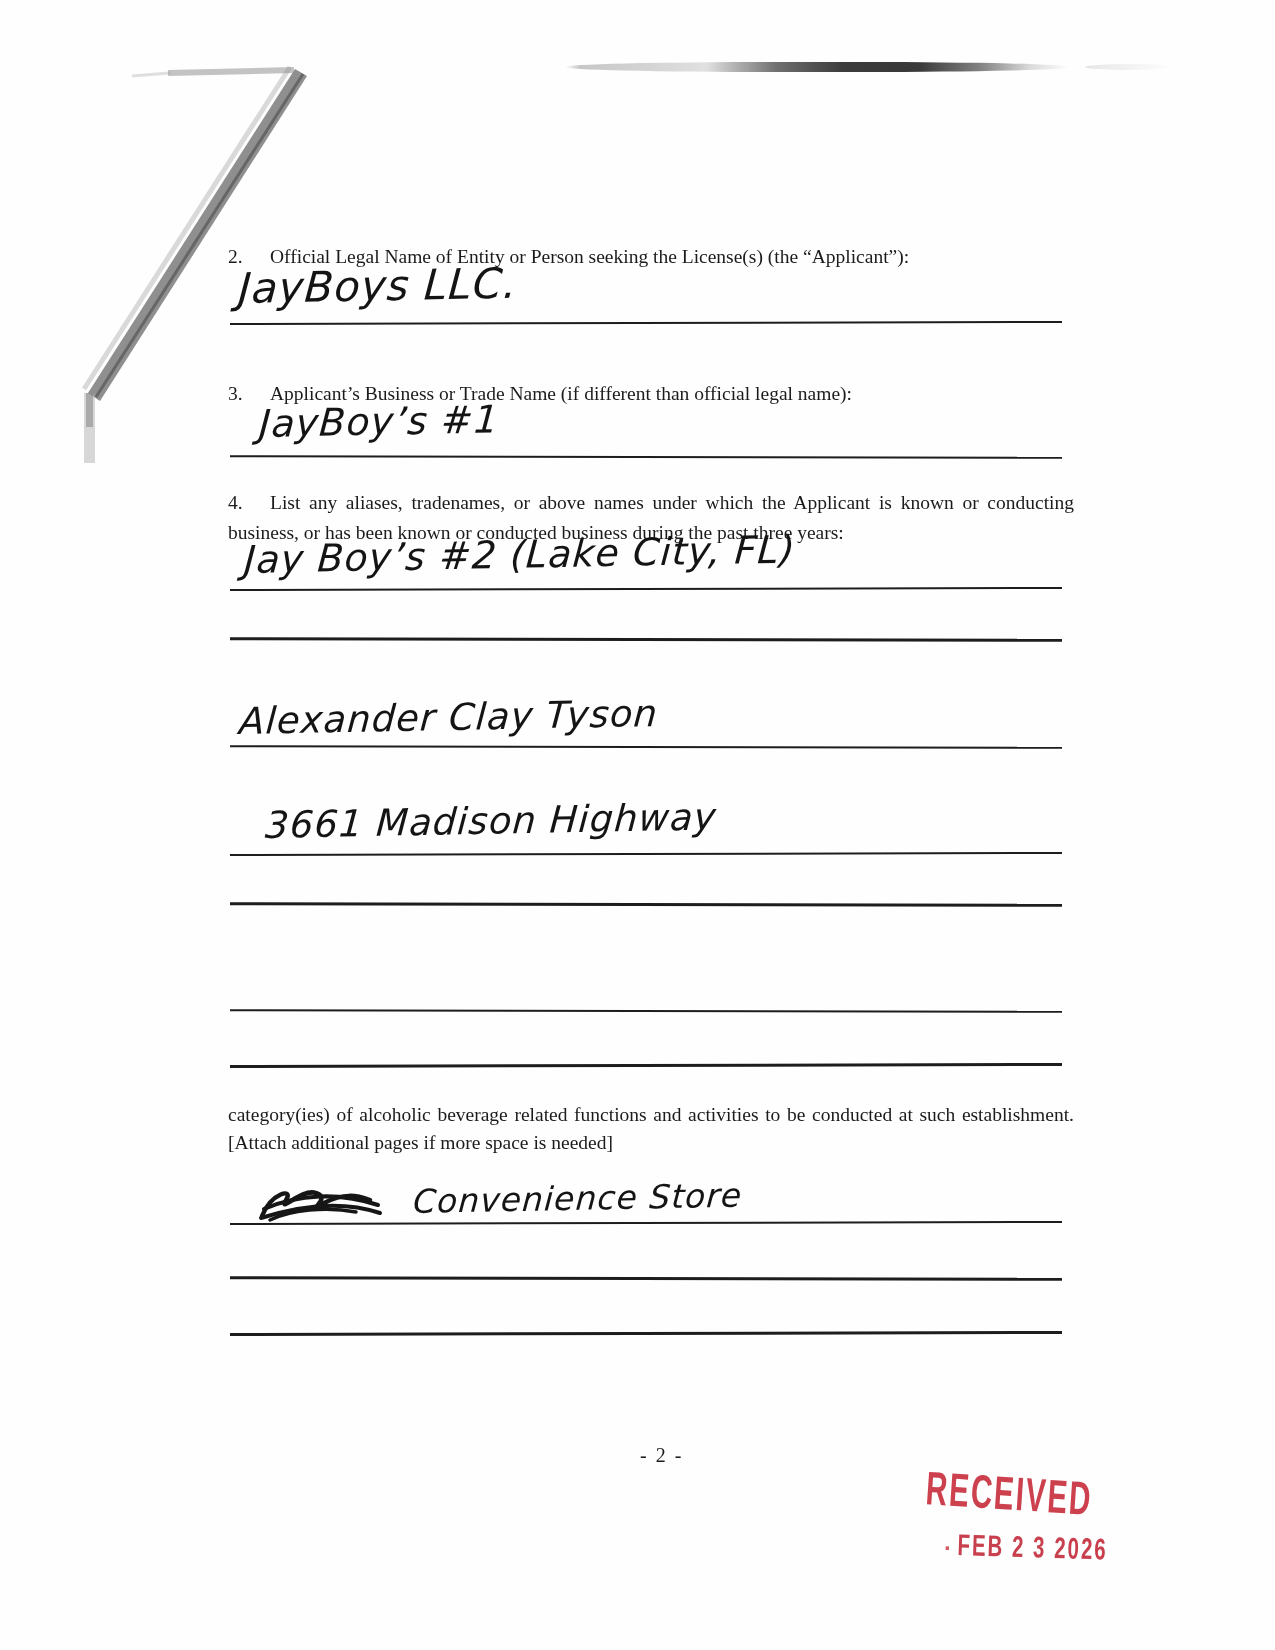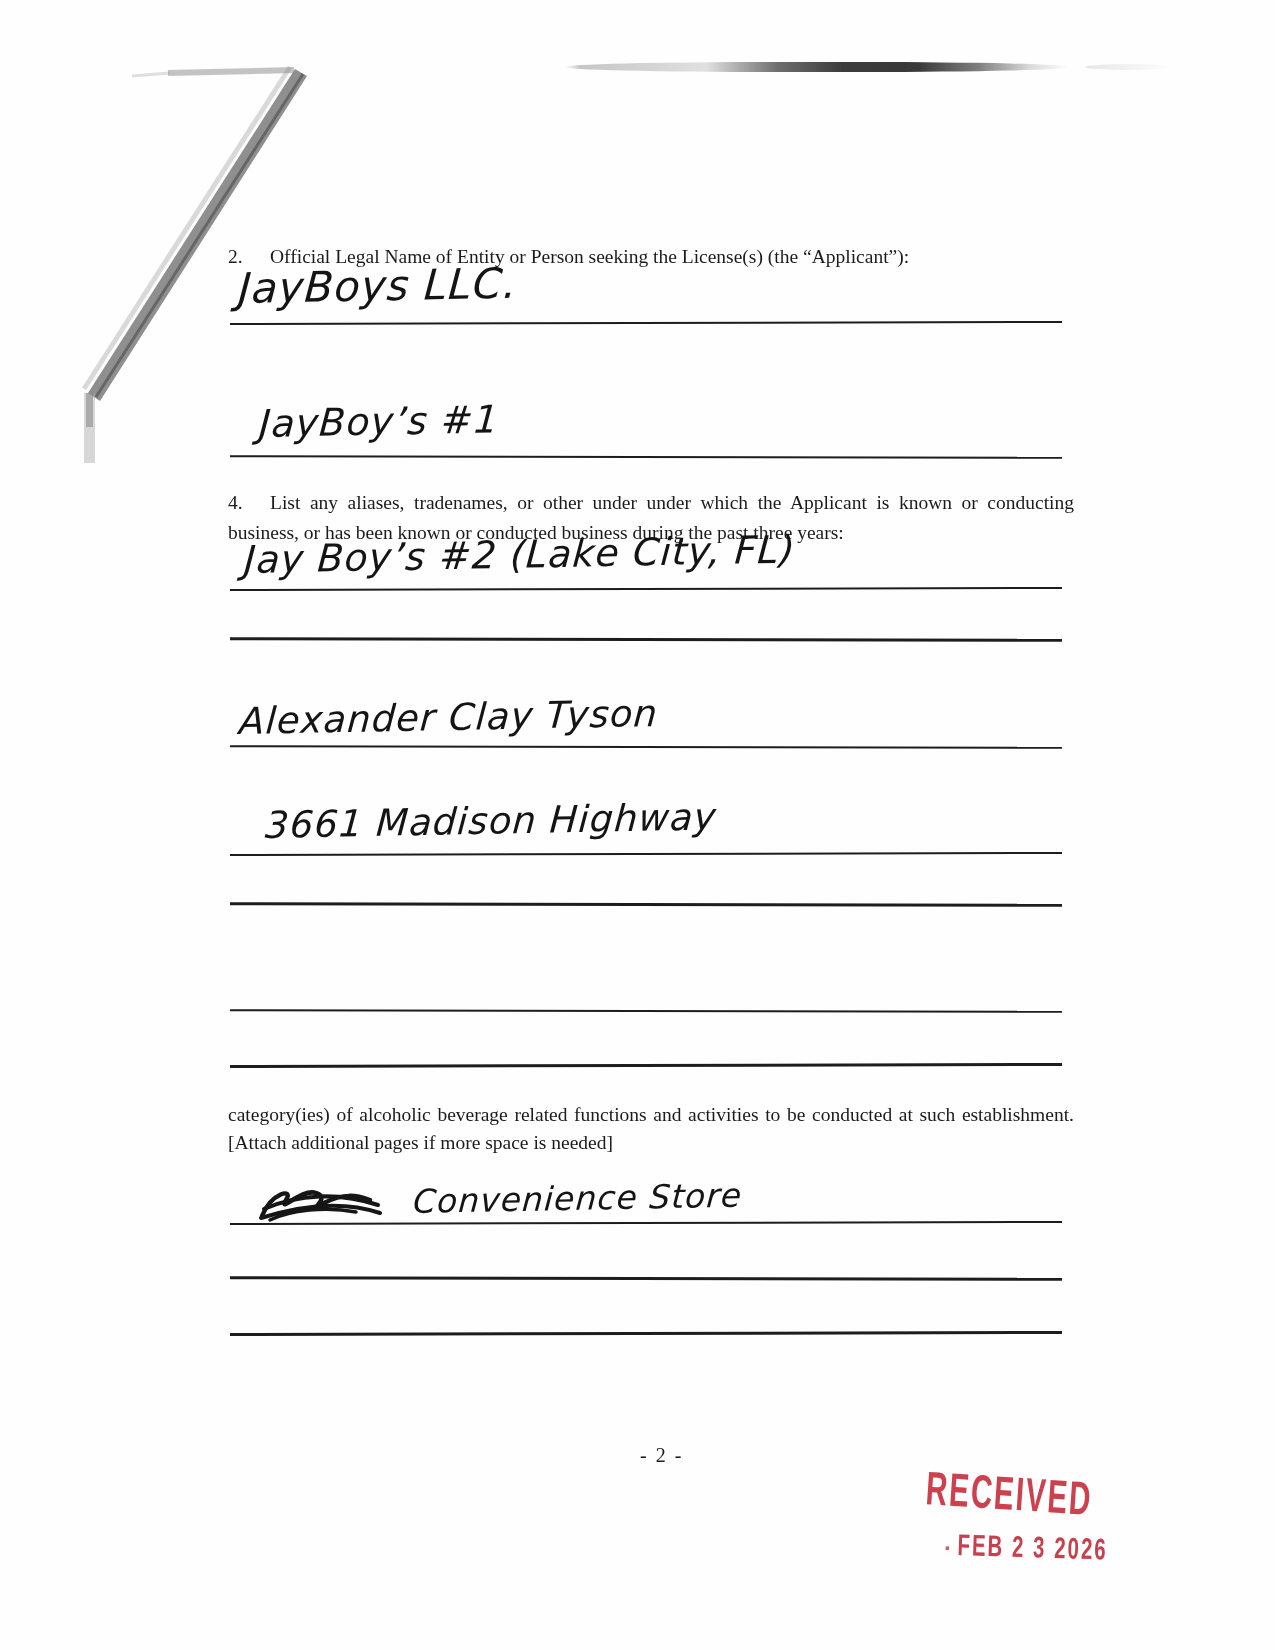--- a/index.html
+++ b/index.html
@@ -113,25 +113,28 @@
     <rect x="44" y="338" width="11" height="70" fill="#a8a8a8" opacity="0.45"></rect>
     <rect x="46" y="338" width="7" height="34" fill="#7d7d7d" opacity="0.5"></rect>
   </svg>
 
   <div class="qblock" style="top:243px">
     <div class="qline"><span class="qnum">2.</span><span>Official Legal Name of Entity or Person seeking the License(s) (the “Applicant”):</span></div>
   </div>
   <div class="hw" style="left:237px;top:264px;font-size:42px">JayBoys LLC.</div>
   <div class="rule rot-a" style="top:322px"></div>
 
+  <div class="qblock" style="top:380px">
+    <div class="qline"><span class="qnum">3.</span><span>Applicant’s Business or Trade Name (if different than official legal name):</span></div>
+  </div>
   <div class="hw" style="left:258px;top:402px;font-size:38px">JayBoy’s #1</div>
   <div class="rule rot-b" style="top:456px"></div>
 
   <div class="qblock" style="top:488px;line-height:30px">
-    <div class="qline jline"><span class="qnum">4.</span><span>List any aliases, tradenames, or other under under which the Applicant is known or conducting</span></div>
+    <div class="qline jline"><span class="qnum">4.</span><span>List any aliases, tradenames, or above names under which the Applicant is known or conducting</span></div>
     <div class="qline">business, or has been known or conducted business during the past three years:</div>
   </div>
   <div class="hw" style="left:243px;top:538px;font-size:38px">Jay Boy’s #2  (Lake City, FL)</div>
   <div class="rule rot-a" style="top:588px"></div>
   <div class="rule thick rot-b" style="top:638px"></div>
 
   <div class="hw" style="left:238px;top:700px;font-size:37px">Alexander Clay Tyson</div>
   <div class="rule rot-b" style="top:746px"></div>
 
   <div class="hw" style="left:264px;top:804px;font-size:37px">3661 Madison Highway</div>

